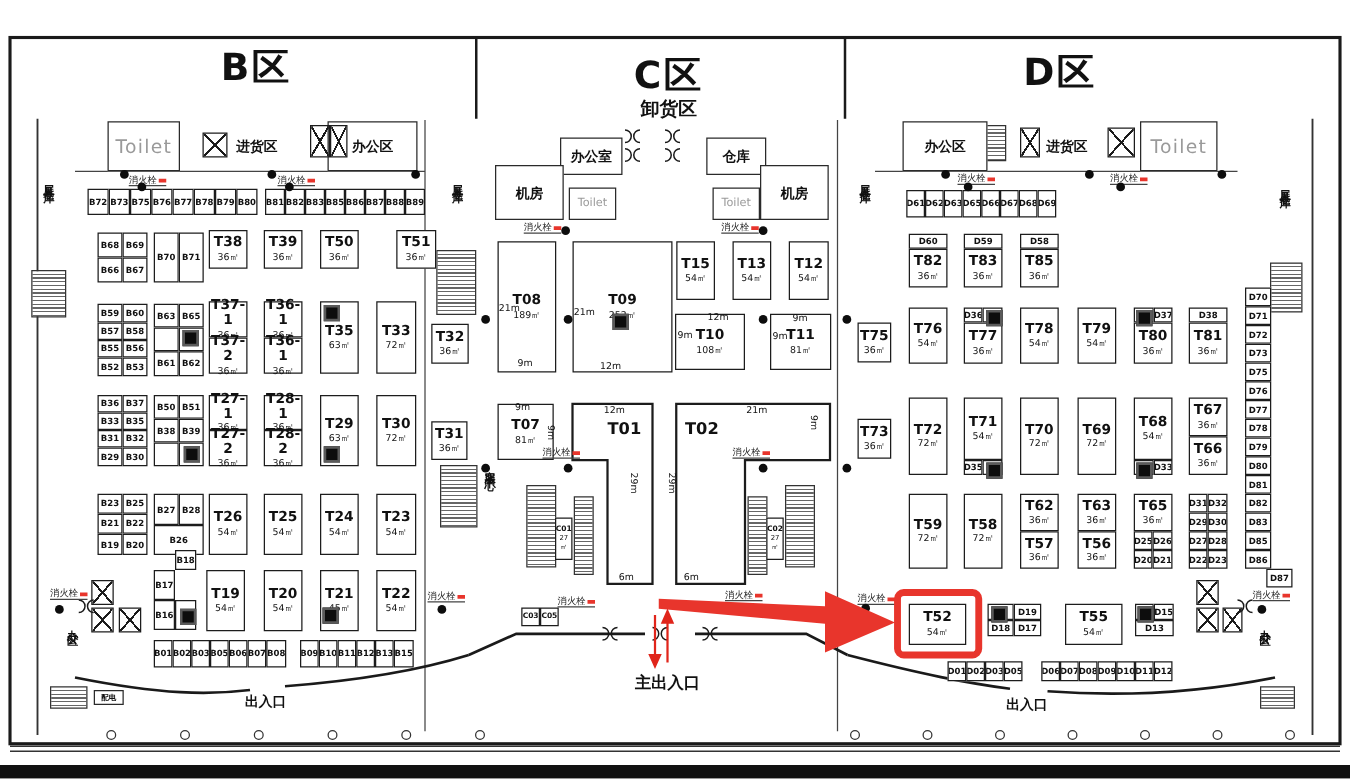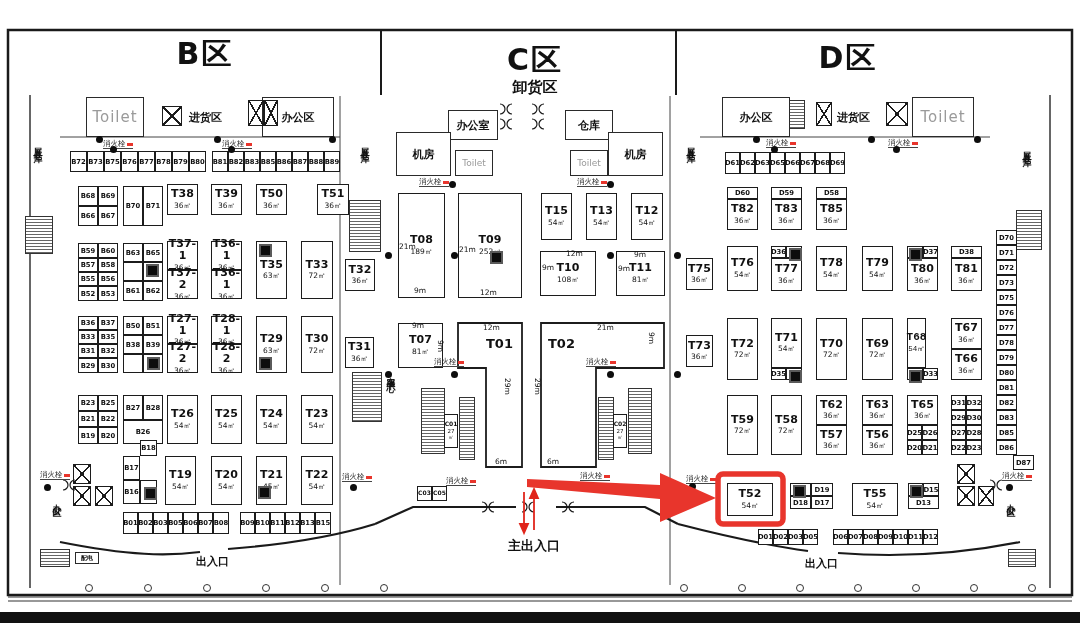--- a/index.html
+++ b/index.html
@@ -231,21 +231,21 @@
       <span class="bsize">45㎡</span>
     </div>
     <div class="booth" style="left: 301px; top: 456px; width: 32px; height: 49px;">
       <span class="bid">T22</span>
       <span class="bsize">54㎡</span>
     </div>
     <div class="booth" style="left: 398px; top: 193px; width: 47px; height: 105px;">
       <span class="bid">T08</span>
       <span class="bsize">189㎡</span>
     </div>
-    <div class="booth" style="left: 458px; top: 193px; width: 64px; height: 105px;">
+    <div class="booth" style="left: 458px; top: 193px; width: 80px; height: 105px;">
       <span class="bid">T09</span>
       <span class="bsize">252㎡</span>
     </div>
     <div class="booth" style="left: 541px; top: 193px; width: 31px; height: 47px;">
       <span class="bid">T15</span>
       <span class="bsize">54㎡</span>
     </div>
     <div class="booth" style="left: 586px; top: 193px; width: 31px; height: 47px;">
       <span class="bid">T13</span>
       <span class="bsize">54㎡</span>
@@ -333,21 +333,21 @@
       <span class="bsize">54㎡</span>
     </div>
     <div class="booth" style="left: 816px; top: 318px; width: 31px; height: 62px;">
       <span class="bid">T70</span>
       <span class="bsize">72㎡</span>
     </div>
     <div class="booth" style="left: 862px; top: 318px; width: 31px; height: 62px;">
       <span class="bid">T69</span>
       <span class="bsize">72㎡</span>
     </div>
-    <div class="booth" style="left: 907px; top: 318px; width: 19px; height: 50px; font-family: Liberation Mono, monospace;">
+    <div class="booth" style="left: 907px; top: 318px; width: 31px; height: 50px;">
       <span class="bid">T68</span>
       <span class="bsize">54㎡</span>
     </div>
     <div class="booth" style="left: 951px; top: 318px; width: 31px; height: 31px;">
       <span class="bid">T67</span>
       <span class="bsize">36㎡</span>
     </div>
     <div class="booth" style="left: 951px; top: 349px; width: 31px; height: 31px;">
       <span class="bid">T66</span>
       <span class="bsize">36㎡</span>

